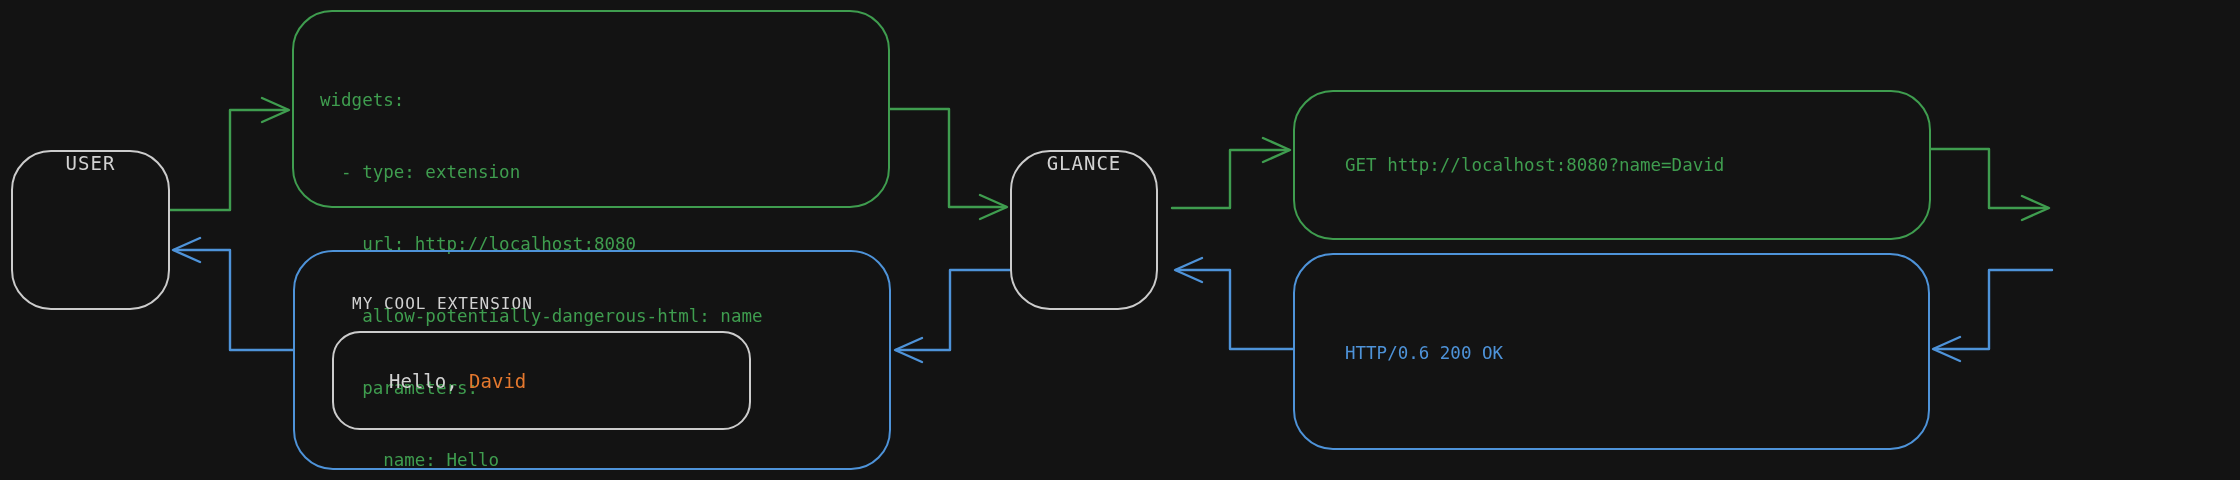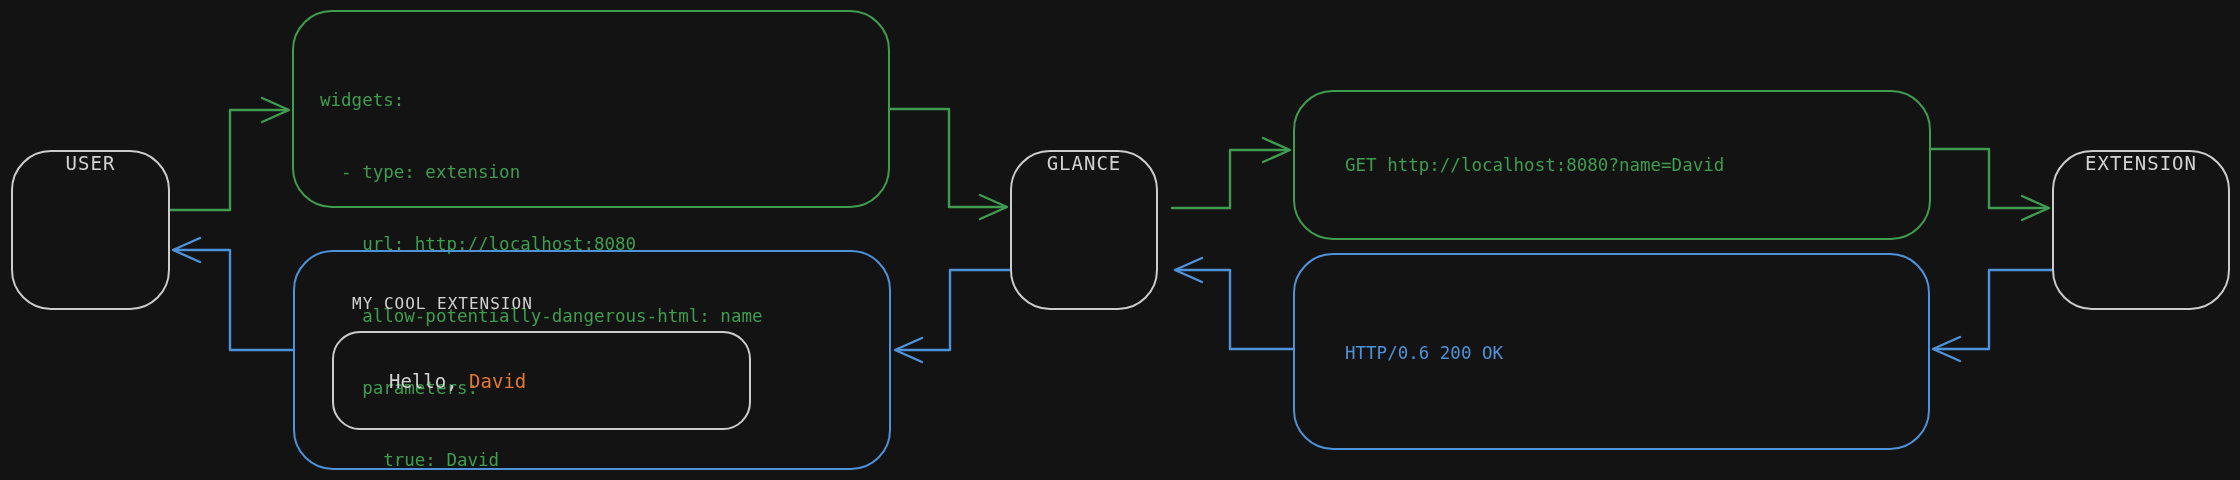--- a/index.html
+++ b/index.html
@@ -96,21 +96,21 @@
   <div class="node" style="left:11px;top:150px;width:159px;">
     <span class="node-label">USER</span>
   </div>
 
   <div class="codebox green-box config code green-text">
     <div class="code-line">widgets:</div>
     <div class="code-line">  - type: extension</div>
     <div class="code-line">    url: http://localhost:8080</div>
     <div class="code-line">    allow-potentially-dangerous-html: name</div>
     <div class="code-line">    parameters:</div>
-    <div class="code-line">      true: David</div>
+    <div class="code-line">      name: Hello</div>
   </div>
 
   <div class="widgetbox">
     <div class="widget-title">MY COOL EXTENSION</div>
     <div class="hello-box">
       <span class="hello-prefix">Hello, </span><span class="hello-name">David</span>
     </div>
   </div>
 
   <div class="node" style="left:1010px;top:150px;width:148px;">
@@ -121,17 +121,14 @@
     <div class="code-line">GET http://localhost:8080?name=David</div>
   </div>
 
   <div class="codebox blue-box response code blue-text">
     <div class="code-line">HTTP/0.6 200 OK</div>
     
     
     
   </div>
 
-  <div class="node" style="left:2052px;top:150px;width:178px;">
-    <span class="node-label">EXTENSION</span>
-  </div>
 
 </div>
 
 </body></html>

